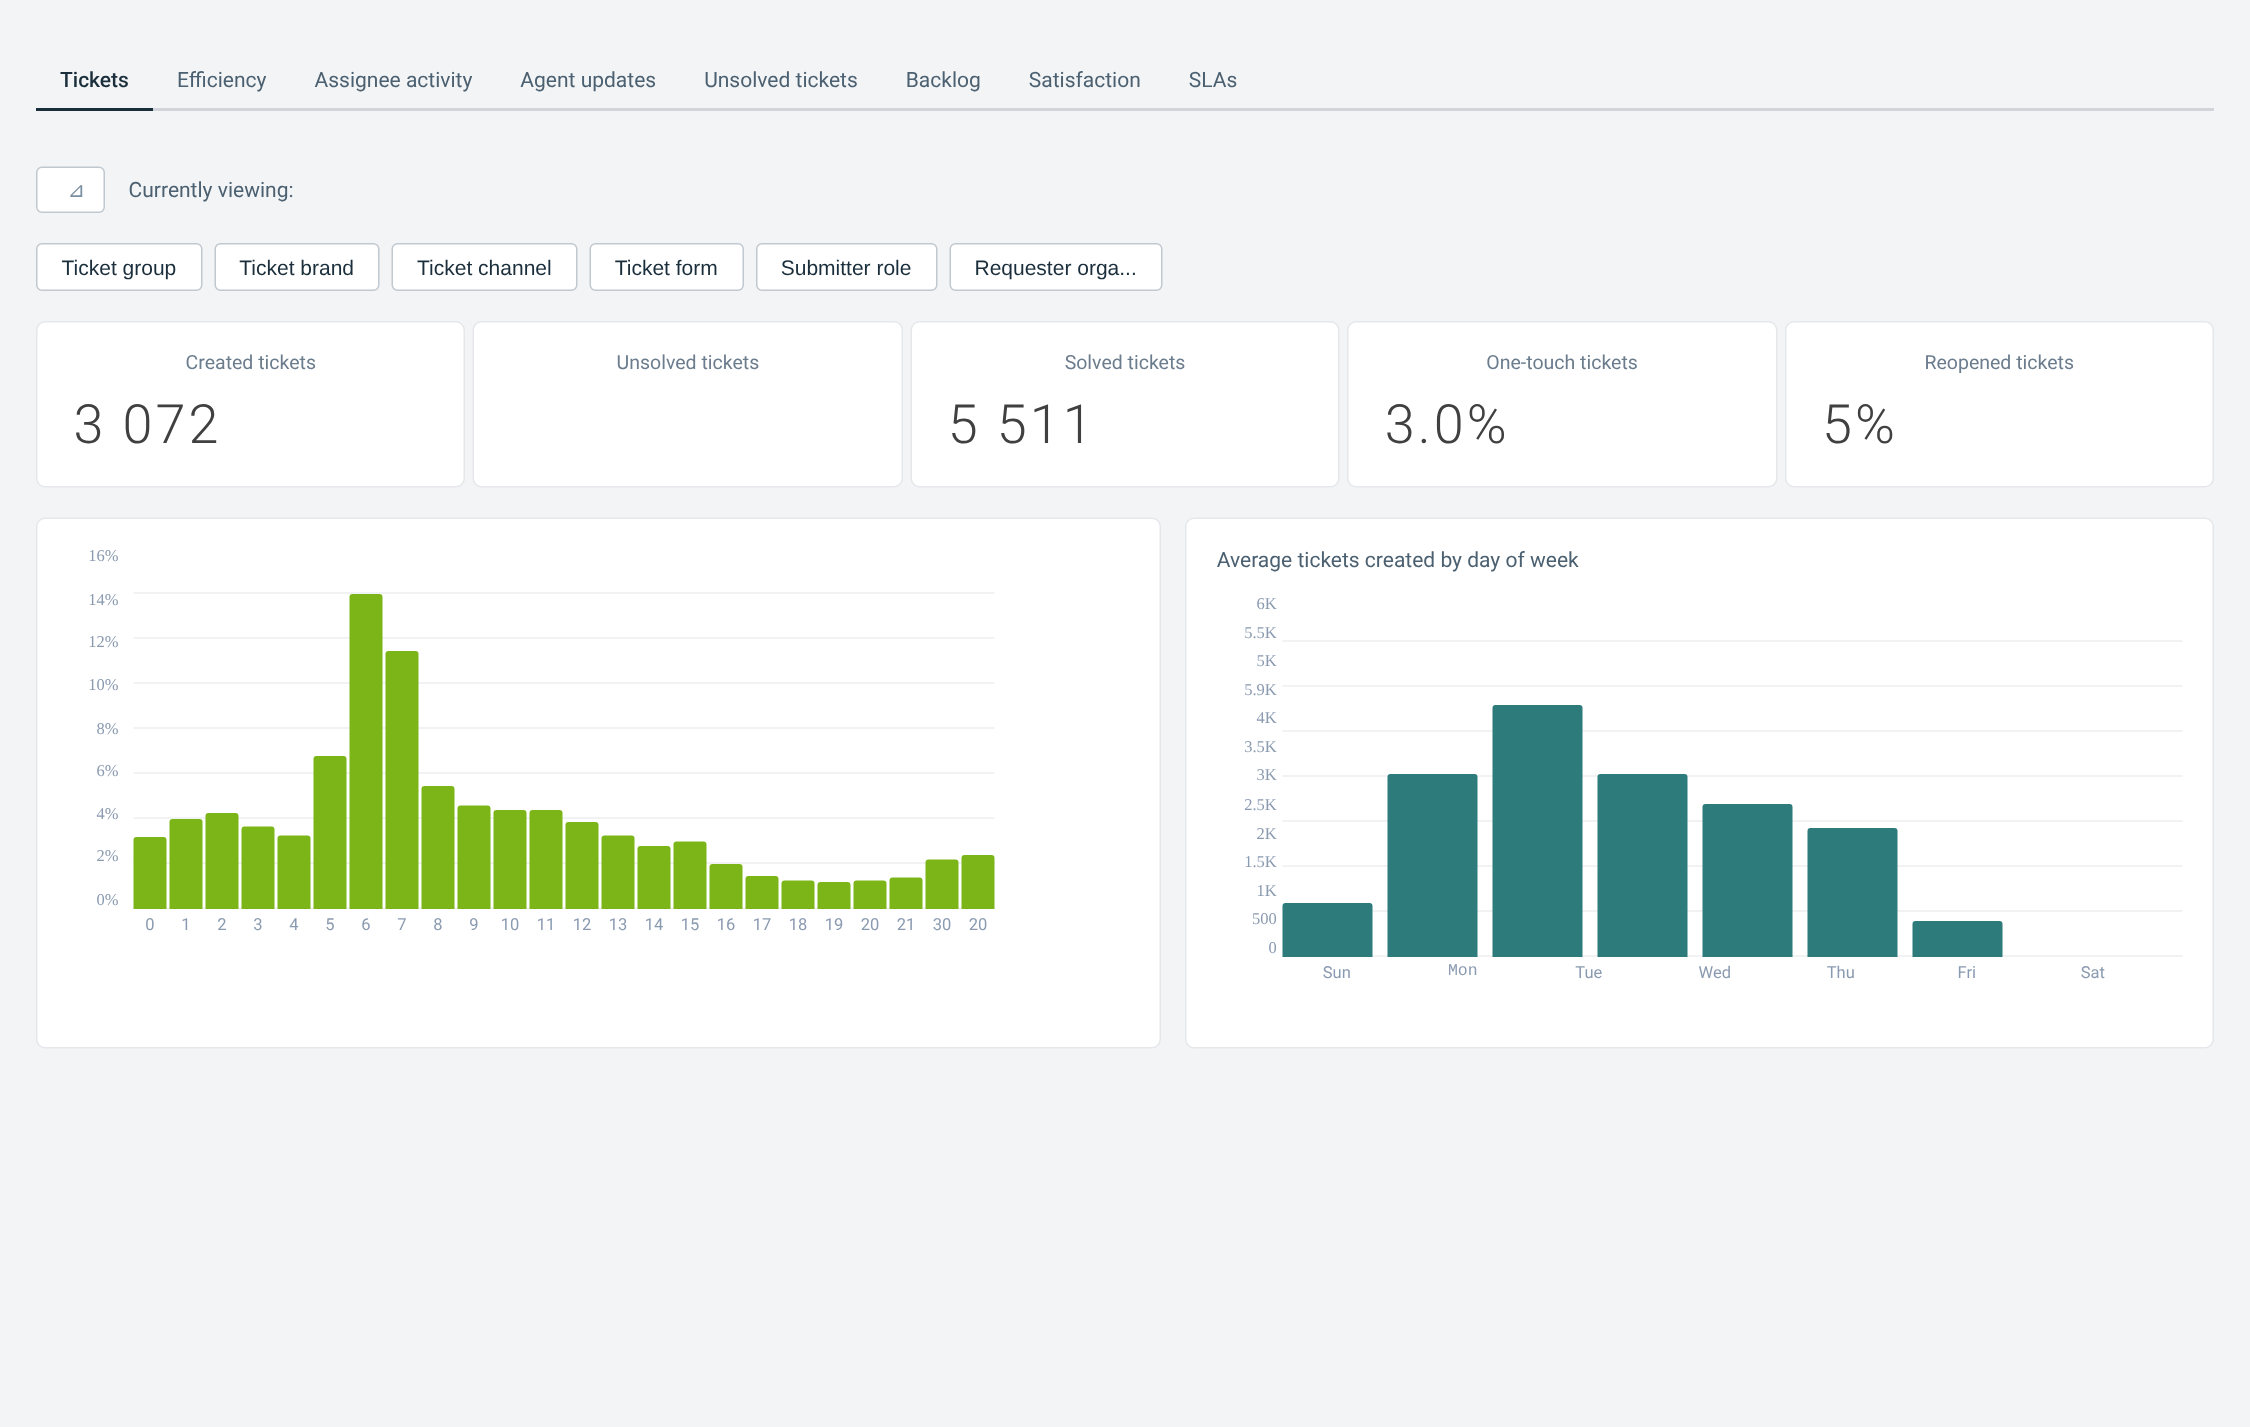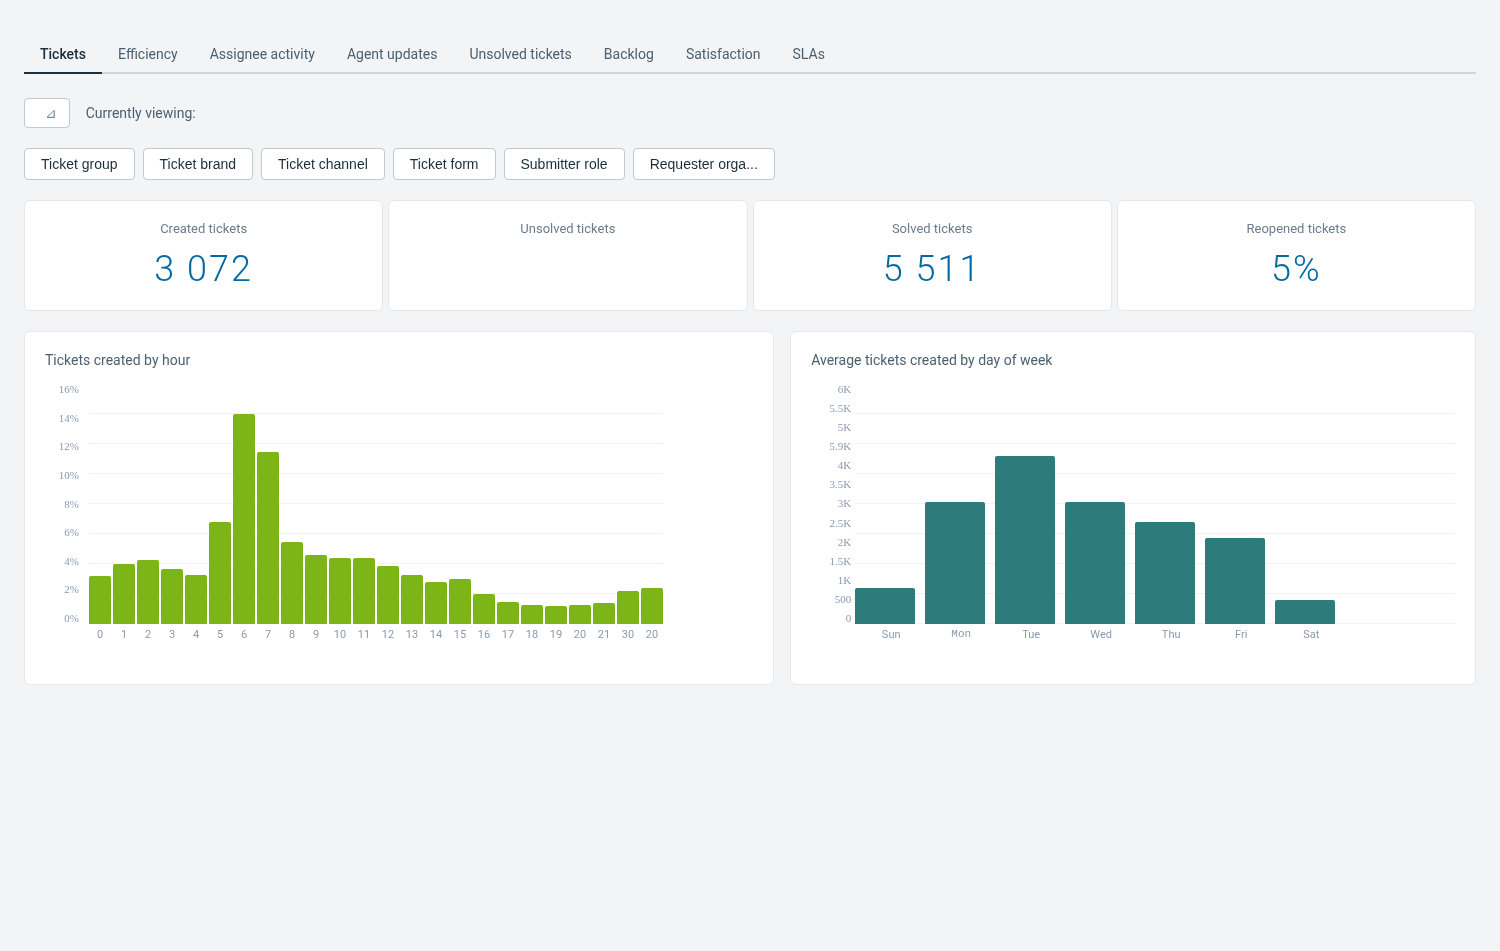--- a/index.html
+++ b/index.html
@@ -16,21 +16,21 @@
     }
     .app-title {
       font-size: 22px;
       font-weight: 600;
       color: #1a2e3b;
       margin-bottom: 16px;
     }
     .tabs {
       display: flex;
       border-bottom: 2px solid #d1d5db;
-      margin-bottom: 24px;
+      margin-bottom: 37px;
       gap: 0;
     }
     .tab {
       padding: 10px 16px;
       cursor: pointer;
       font-size: 14px;
       color: #4b6070;
       border-bottom: 2px solid transparent;
       margin-bottom: -2px;
       white-space: nowrap;
@@ -101,22 +101,21 @@
     }
     .metric-label {
       font-size: 13px;
       color: #6b7c8d;
       margin-bottom: 12px;
       text-align: center;
     }
     .metric-value {
       font-size: 36px;
       font-weight: 300;
-      color: #0369a1;
-      text-align: center;
+      color: #404040;
       letter-spacing: 2px;
     }
     .charts-row {
       display: flex;
       gap: 16px;
     }
     .chart-card {
       background: white;
       border-radius: 6px;
       border: 1px solid #e5e7eb;
@@ -247,29 +246,32 @@
       <div class="metric-value">3 072</div>
     </div>
     <div class="metric-card">
       <div class="metric-label">Unsolved tickets</div>
     </div>
     <div class="metric-card">
       <div class="metric-label">Solved tickets</div>
       <div class="metric-value">5 511</div>
     </div>
     <div class="metric-card">
+      <div class="metric-label">One-touch tickets</div>
+      <div class="metric-value">3.0%</div>
+    </div>
+    <div class="metric-card">
       <div class="metric-label">Reopened tickets</div>
       <div class="metric-value">5%</div>
     </div>
   </div>
 
   <div class="charts-row">
 
     <div class="chart-card left">
-      <div class="chart-title">Tickets created by hour</div>
       <div class="chart-container">
         <div style="display:flex; height:240px; position:relative;">
           <div class="y-axis">
             <span class="y-label">16%</span>
             <span class="y-label">14%</span>
             <span class="y-label">12%</span>
             <span class="y-label">10%</span>
             <span class="y-label">8%</span>
             <span class="y-label">6%</span>
             <span class="y-label">4%</span>
@@ -354,21 +356,21 @@
           <div id="day-bars" class="bars-area" style="gap:10px; flex:1;">
           <div class="bar teal" style="height: 15%; flex: 1 1 0%; max-width: 60px;"></div>
               <div class="bar teal" style="height: 50.8333%; flex: 1 1 0%; max-width: 60px;"></div>
               <div class="bar teal" style="height: 70%; flex: 1 1 0%; max-width: 60px;"></div>
               <div class="bar teal" style="height: 50.8333%; flex: 1 1 0%; max-width: 60px;"></div>
               <div class="bar teal" style="height: 42.5%; flex: 1 1 0%; max-width: 60px;"></div>
               <div class="bar teal" style="height: 35.8333%; flex: 1 1 0%; max-width: 60px;"></div>
               <div class="bar teal" style="height: 10%; flex: 1 1 0%; max-width: 60px;"></div>
             </div>
         </div>
-        <div id="day-x-labels" class="x-labels" style="gap:10px; margin-left:50px;">
+        <div id="day-x-labels" class="x-labels" style="gap:24px; margin-left:50px;">
             <span class="x-label" style="flex: 1 1 0%; max-width: 60px; width: auto;">Sun</span>
             <span class="x-label" style="flex: 1 1 0%; max-width: 60px; width: auto; font-family: Liberation Mono, monospace;">Mon</span>
             <span class="x-label" style="flex: 1 1 0%; max-width: 60px; width: auto;">Tue</span>
             <span class="x-label" style="flex: 1 1 0%; max-width: 60px; width: auto;">Wed</span>
             <span class="x-label" style="flex: 1 1 0%; max-width: 60px; width: auto;">Thu</span>
             <span class="x-label" style="flex: 1 1 0%; max-width: 60px; width: auto;">Fri</span>
             <span class="x-label" style="flex: 1 1 0%; max-width: 60px; width: auto;">Sat</span>
           </div>
       </div>
     </div>

